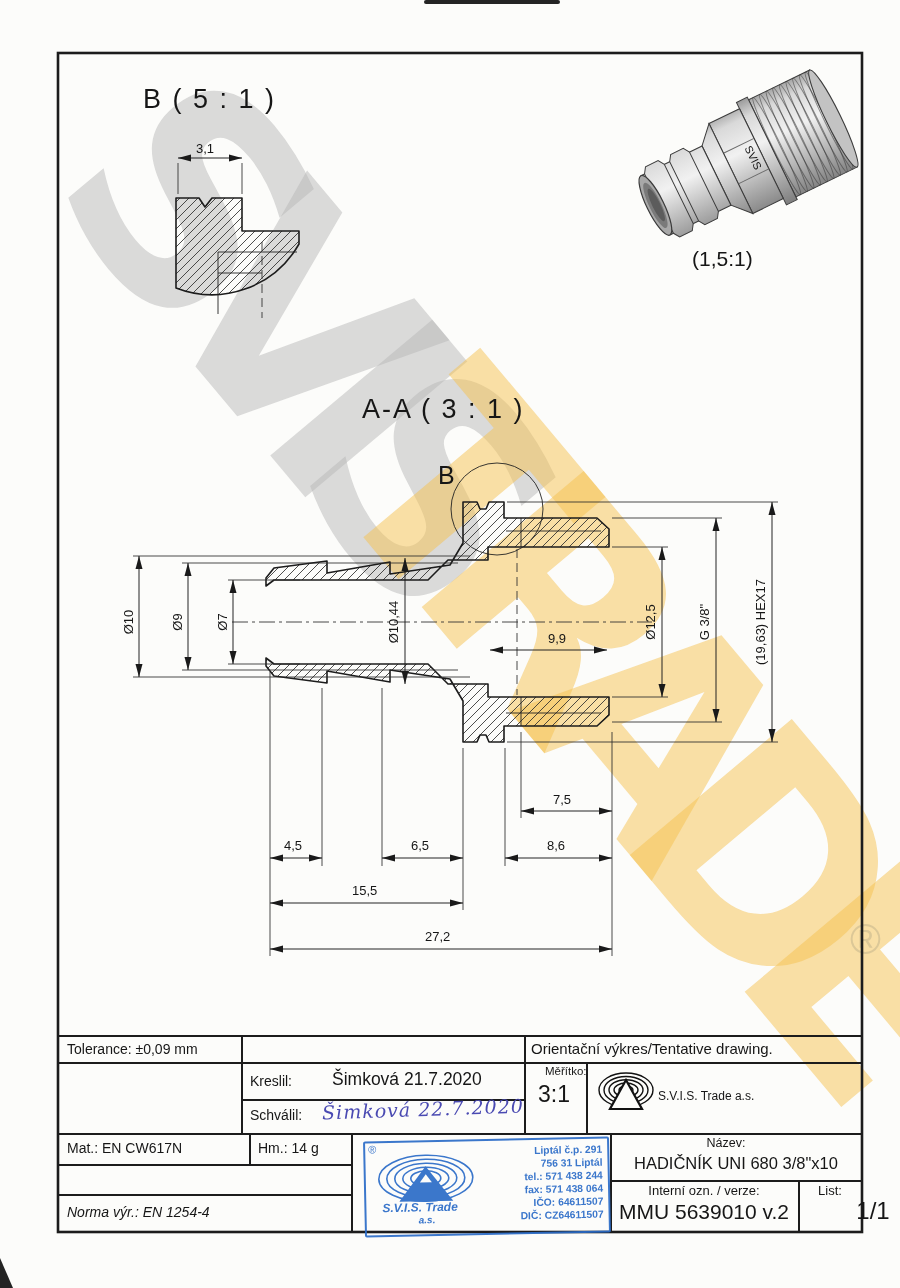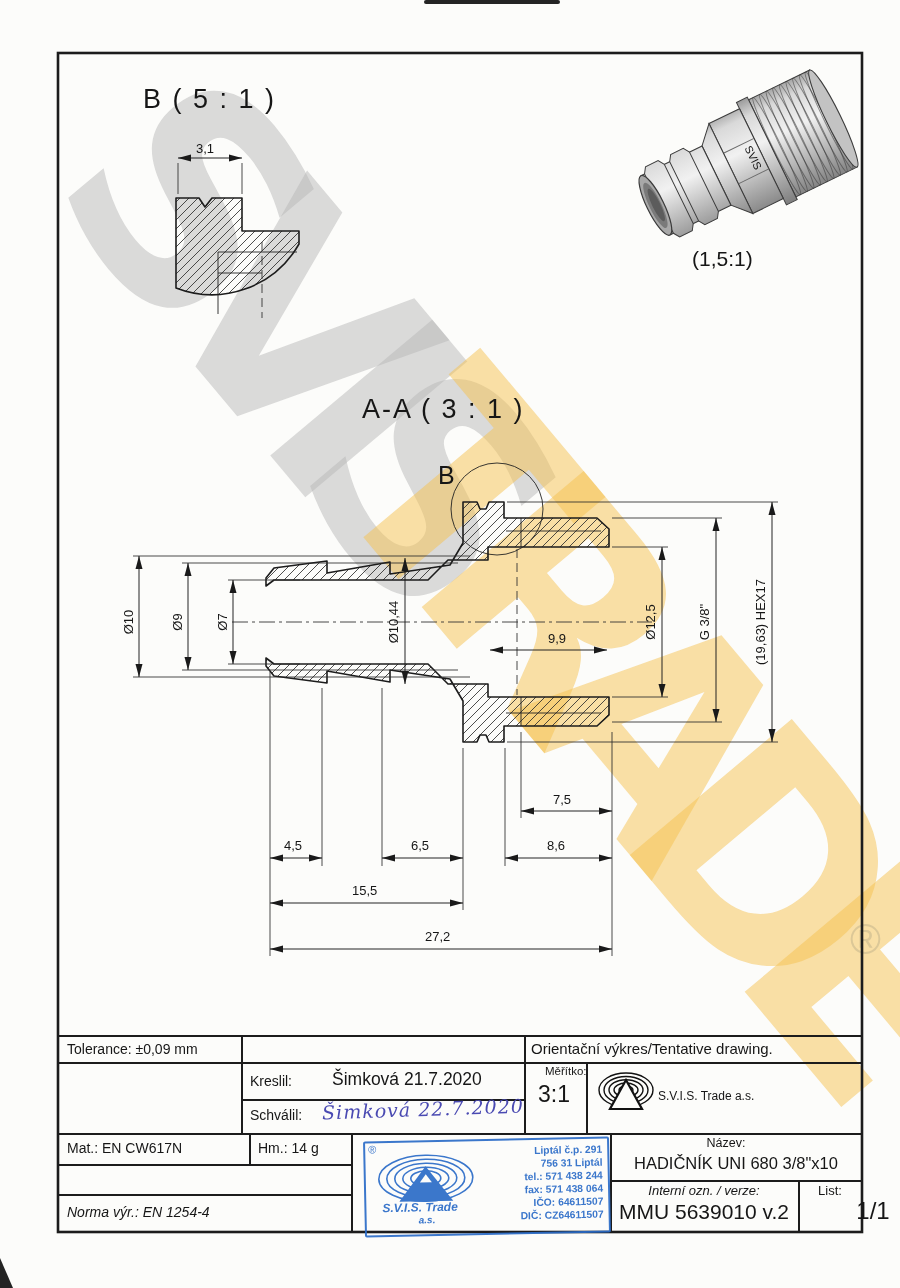--- a/index.html
+++ b/index.html
@@ -221,21 +221,21 @@
 <div class="t" style="left:250px;top:1107px;">Schválil:</div>
 <div class="t sig" style="left:322px;top:1098px;">Šimková 22.7.2020</div>
 <div class="t" style="left:529px;top:1065px;font-size:11.5px;padding-left:16px;">Měřítko:</div>
 <div class="t" style="left:538px;top:1081px;font-size:23px;">3:1</div>
 <div class="t" style="left:658px;top:1089px;font-size:12px;">S.V.I.S. Trade a.s.</div>
 <div class="t" style="left:67px;top:1140px;">Mat.: EN CW617N</div>
 <div class="t" style="left:258px;top:1140px;">Hm.: 14 g</div>
 <div class="t" style="left:67px;top:1204px;font-style:italic;">Norma výr.: EN 1254-4</div>
 <div class="t ctr" style="left:610px;top:1136px;width:216px;font-size:12.5px;margin-left:8px;">Název:</div>
 <div class="t ctr" style="left:610px;top:1154px;width:252px;font-size:16.5px;">HADIČNÍK UNI 680 3/8"x10</div>
-<div class="t ctr" style="left:610px;top:1183px;width:188px;font-size:13px;font-style:italic;">Interní ozn. / verze:</div>
+<div class="t ctr" style="left:610px;top:1183px;width:188px;font-size:13px;">Interní ozn. / verze:</div>
 <div class="t ctr big" style="left:610px;top:1200px;width:188px;">MMU 5639010 v.2</div>
 <div class="t ctr" style="left:798px;top:1183px;width:64px;font-size:13px;">List:</div>
 <div class="t ctr" style="left:798px;top:1197px;width:64px;font-size:24px;padding-left:43px;">1/1</div>
 
 <div class="stamp">
   <span class="st-reg">®</span>
   <svg width="104" height="56" style="position:absolute;left:8px;top:10px;">
     <g stroke="#2b6cc8" stroke-width="1.6" fill="none">
       <ellipse cx="52" cy="26" rx="47" ry="23"></ellipse>
         <ellipse cx="52" cy="26" rx="39" ry="19"></ellipse>

